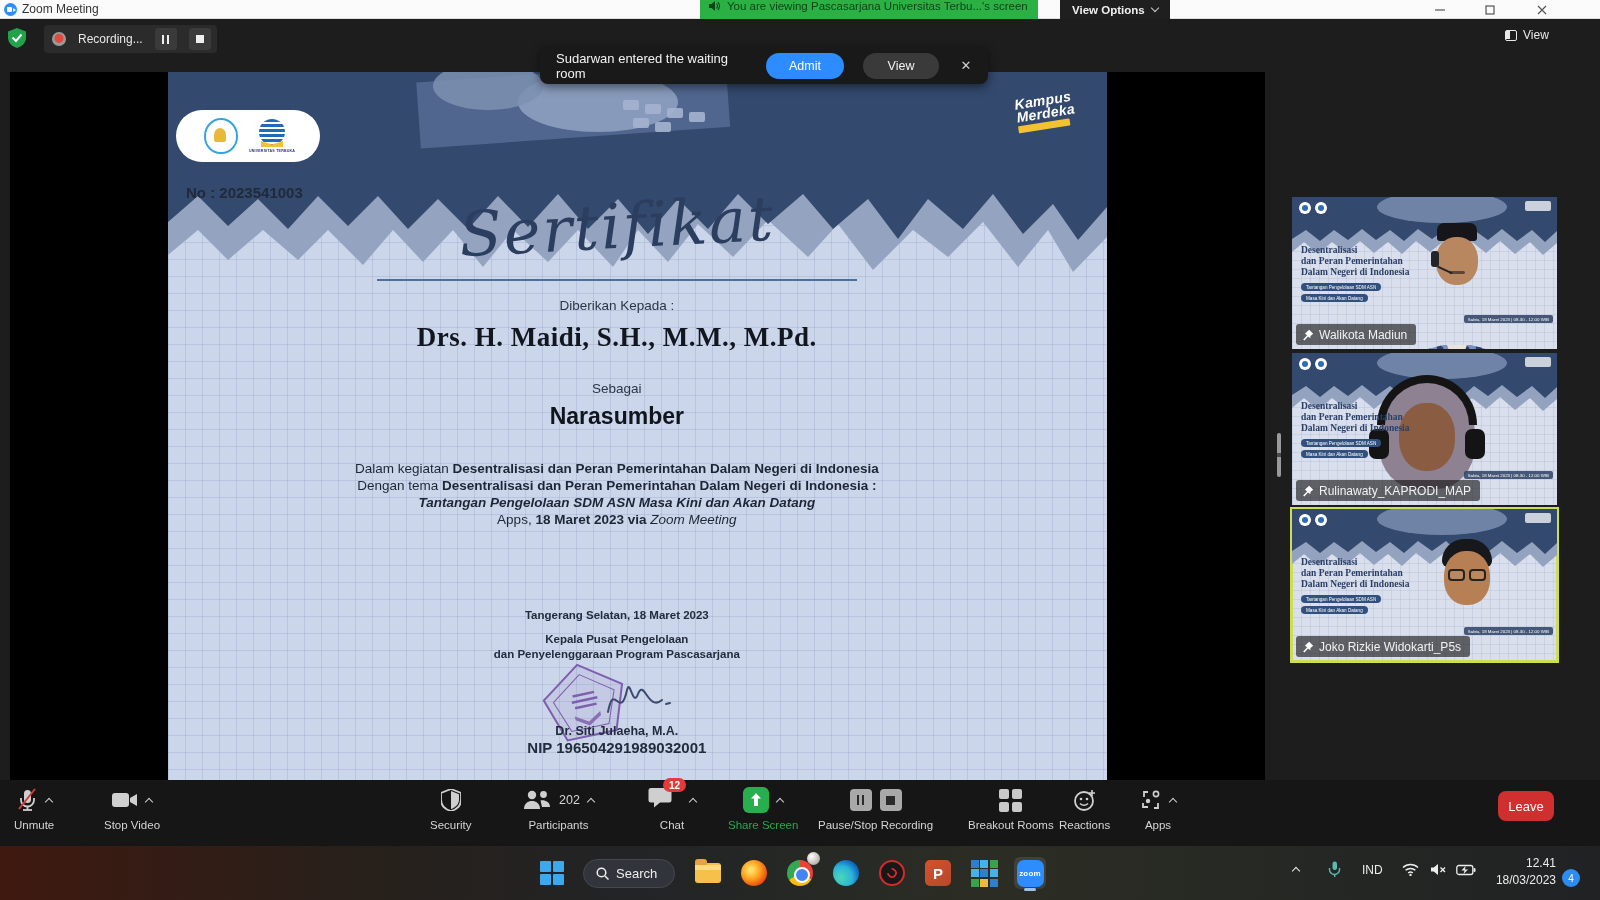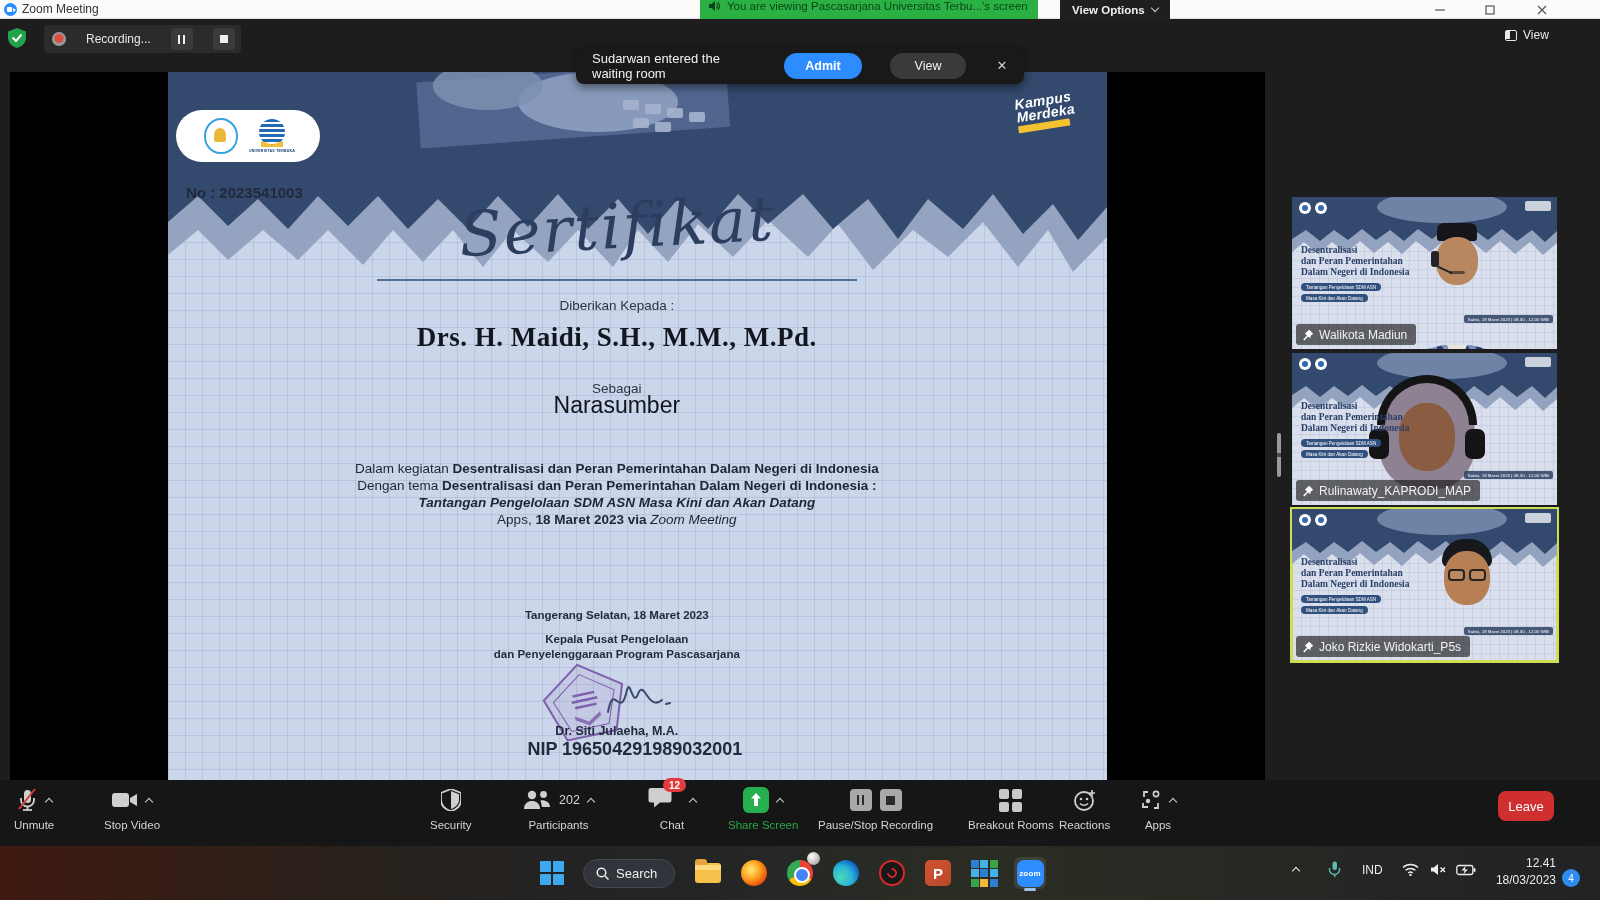--- a/index.html
+++ b/index.html
@@ -14,34 +14,34 @@
   .zoom-logo:before { content:""; position:absolute; left:8.5px; top:5px; border-left:3px solid #fff; border-top:2px solid transparent; border-bottom:2px solid transparent; }
   .view-banner { position:absolute; left:700px; top:0; height:19px; background:#2bb143; display:flex; align-items:flex-start; padding:0 10px 0 8px; font-size:11.5px; font-weight:normal; color:#0a4519; z-index:51; }
   .view-options { position:absolute; left:1060px; top:0; height:19px; background:#1f1f1f; color:#f0f0f0; display:flex; align-items:center; gap:7px; padding:0 12px; font-size:11.5px; font-weight:bold; z-index:51; cursor:pointer; }
   .chev { width:6px; height:6px; border-right:1.5px solid #ccc; border-bottom:1.5px solid #ccc; transform:rotate(45deg); margin-top:-3px; }
   .chev.up { transform:rotate(-135deg); margin-top:3px; }
   .winbtn { position:absolute; top:0; width:40px; height:19px; display:flex; align-items:center; justify-content:center; }
 
   
   .meeting { position:absolute; left:0; top:19px; width:1600px; height:828px; background:#1d1d1d; }
   .enc-shield { position:absolute; left:8px; top:9px; }
-  .rec-pill { position:absolute; left:44px; top:6px; height:28px; background:#2b2b2b; border-radius:4px; display:flex; align-items:center; padding:0 6px 0 8px; gap:20px; }
+  .rec-pill { position:absolute; left:44px; top:6px; height:28px; background:#2b2b2b; border-radius:4px; display:flex; align-items:center; padding:0 6px 0 8px; gap:12px; }
   .rec-orb { width:14px; height:14px; border-radius:50%; background:radial-gradient(circle at 50% 45%, #e04a3f 0 4px, #9a9a9a 5px); }
   .rec-text { color:#e8e8e8; font-size:12px; }
   .rec-btn { width:22px; height:22px; background:#3a3a3a; border-radius:3px; display:flex; align-items:center; justify-content:center; cursor:pointer; }
   .pause-glyph { width:7px; height:9px; border-left:2.5px solid #eee; border-right:2.5px solid #eee; }
   .stop-glyph { width:8px; height:8px; background:#eee; }
   .view-btn-top { position:absolute; left:1505px; top:9px; display:flex; align-items:center; gap:6px; color:#e8e8e8; font-size:12px; cursor:pointer; }
   .view-grid-ic { width:12px; height:11px; border:1.5px solid #e8e8e8; border-radius:2px; position:relative; }
   .view-grid-ic:after { content:""; position:absolute; left:0; top:0; width:4px; height:8px; background:#e8e8e8; }
 
   
-  .toast { position:absolute; left:576px; top:28px; width:448px; height:37px; background:#191919; border-radius:8px; box-shadow:0 3px 10px rgba(0,0,0,.5); display:flex; align-items:center; padding:0 14px 0 16px; gap:28px; z-index:40; }
+  .toast { position:absolute; left:540px; top:28px; width:448px; height:37px; background:#191919; border-radius:8px; box-shadow:0 3px 10px rgba(0,0,0,.5); display:flex; align-items:center; padding:0 14px 0 16px; gap:19px; z-index:40; }
   .toast-msg { color:#f2f2f2; font-size:13px; flex:1; }
-  .btn-admit { background:#2d8cff; color:#fff; font-weight:bold; font-size:12.5px; border:none; border-radius:14px; width:78px; height:26px; cursor:pointer; }
+  .btn-admit { background:#2d8cff; color:#fff; font-weight:normal; font-size:12.5px; border:none; border-radius:14px; width:78px; height:26px; cursor:pointer; }
   .btn-toastview { background:#3a3a3a; color:#f0f0f0; font-size:12.5px; border:none; border-radius:14px; width:76px; height:26px; cursor:pointer; }
   .toast-x { color:#cfcfcf; font-size:13px; cursor:pointer; width:16px; text-align:center; }
 
   
   .shared { position:absolute; left:10px; top:53px; width:1255px; height:708px; background:#000; }
 
   
   .cert { position:absolute; left:158px; top:0; width:939px; height:708px; background:#ccd6ea;
           background-image:linear-gradient(rgba(110,130,180,.20) 1px,transparent 1px),linear-gradient(90deg,rgba(110,130,180,.20) 1px,transparent 1px);
           background-size:17px 17px; overflow:hidden; }
@@ -55,28 +55,28 @@
   .logo-ut .utxt { font-size:3.6px; font-weight:bold; color:#1d3f78; letter-spacing:.2px; margin-top:2px; white-space:nowrap; }
   .kampus { position:absolute; left:1015px-0px; top:22px; transform:rotate(-9deg); color:#fff; font-weight:bold; font-style:italic; font-size:14px; line-height:13px; letter-spacing:.3px; }
   .kampus .bar { margin-top:2px; width:52px; height:7px; background:#f2c230; border-radius:1px; }
   .cert-no { position:absolute; left:18px; top:112px; font-size:15px; font-weight:bold; color:#212a3c; }
   .cc { position:absolute; left:47.8%; transform:translateX(-50%); white-space:nowrap; text-align:center; color:#232c3e; }
   .script-title { top:118px; font-family:"DejaVu Serif",serif; font-style:italic; font-size:62px; color:#2c3e60; transform:translateX(-50%) rotate(-3deg); letter-spacing:2px; }
   .script-underline { top:207px; width:480px; height:2px; background:#4d6f98; }
   .given { top:226px; font-size:13.5px; color:#2c3547; }
   .recipient { top:250px; font-family:"Liberation Serif",serif; font-size:27px; font-weight:bold; color:#11161f; letter-spacing:.5px; }
   .sebagai { top:309px; font-size:13.5px; color:#2c3547; }
-  .role { top:320px; font-size:23px; font-weight:normal; color:#0f141d; }
+  .role { top:331px; font-size:23px; font-weight:bold; color:#0f141d; }
   .para { top:388px; font-size:13.5px; line-height:17px; color:#1d2636; }
   .para b { font-weight:bold; } .para i { font-style:italic; } .para .bi { font-weight:bold; font-style:italic; }
   .placedate { top:498px; font-size:11.5px; font-weight:bold;margin-top:39px; }
   .signtitle { top:560px; font-size:11.5px; font-weight:bold; line-height:15px; }
   .stamp { top:588px; left:46.5%; }
   .signname { top:652px; font-size:12.5px; font-weight:bold; }
-  .signnip { top:667px; font-size:18px; font-weight:bold;margin-left:18px; }
+  .signnip { top:667px; font-size:15px; font-weight:bold; }
 
   
   .resize-handle { position:absolute; left:1277px; top:414px; width:4px; height:44px; background:linear-gradient(#9a9a9a 0 45%, #4a4a4a 45% 55%, #9a9a9a 55% 100%); border-radius:2px; cursor:col-resize; }
 
   
   .thumb { position:absolute; left:1292px; width:265px; height:152px; background:#d9dfec; overflow:hidden;
            background-image:linear-gradient(rgba(110,130,180,.15) 1px,transparent 1px),linear-gradient(90deg,rgba(110,130,180,.15) 1px,transparent 1px); background-size:9px 9px; }
   .thumb.active { outline:3px solid #cede52; outline-offset:-1px; }
   .vbg-head { position:absolute; left:0; top:0; width:265px; height:70px; }
   .vbg-logos { position:absolute; left:7px; top:5px; display:flex; gap:4px; z-index:3; }

